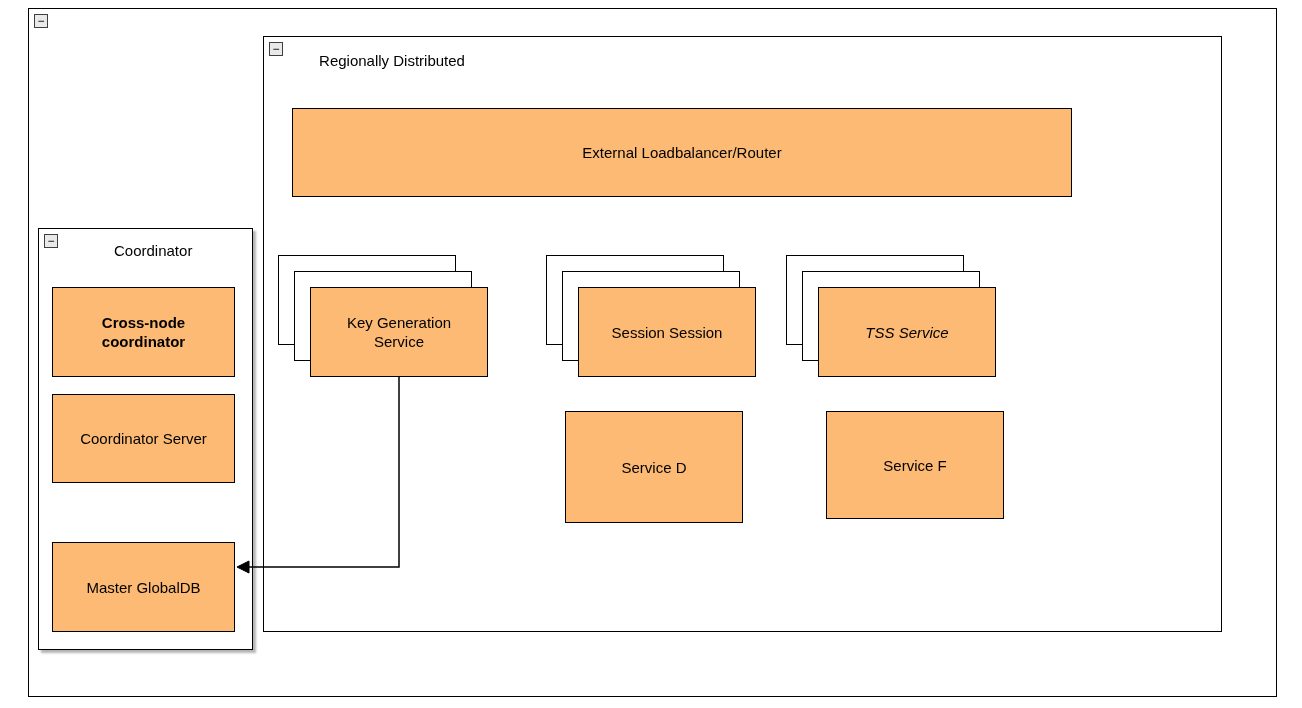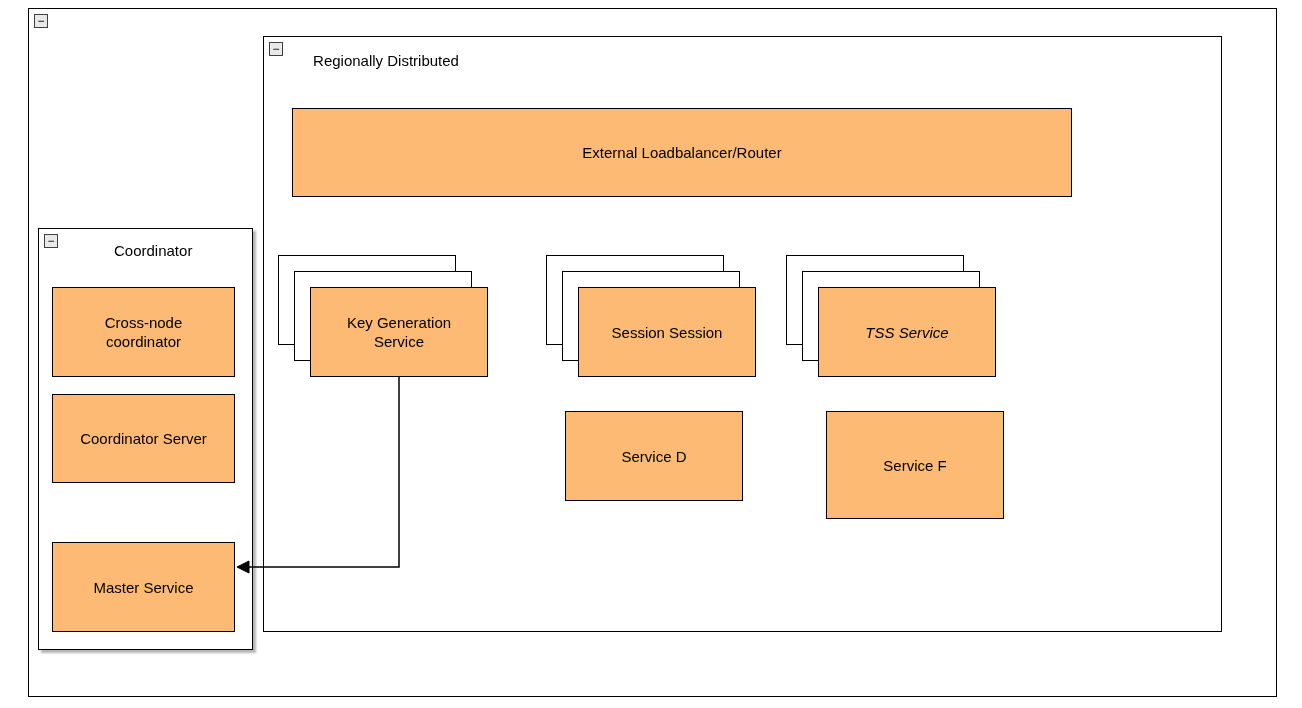--- a/index.html
+++ b/index.html
@@ -87,21 +87,21 @@
   <div class="group" style="left:28px; top:8px; width:1249px; height:689px;">
     <div class="collapse">
       <span>−</span>
     </div>
   </div>
 
   <div class="group" style="left:263px; top:36px; width:959px; height:596px;">
     <div class="collapse">
       <span>−</span>
     </div>
-    <div class="grouplabel centered" style="left:22px; top:14px; width:200px;">
+    <div class="grouplabel centered" style="left:28px; top:14px; width:200px;">
       <span style="display:block;">Regionally Distributed</span>
     </div>
   </div>
 
   <div class="node" style="left:292px; top:108px; width:780px; height:89px;">
     <span>External Loadbalancer/Router</span>
   </div>
 
   <div class="stackback" style="left:278px; top:255px; width:178px; height:90px;"></div>
   <div class="stackback" style="left:294px; top:271px; width:178px; height:90px;"></div>
@@ -114,45 +114,45 @@
   <div class="node" style="left:578px; top:287px; width:178px; height:90px;">
     <span>Session Session</span>
   </div>
 
   <div class="stackback" style="left:786px; top:255px; width:178px; height:90px;"></div>
   <div class="stackback" style="left:802px; top:271px; width:178px; height:90px;"></div>
   <div class="node" style="left:818px; top:287px; width:178px; height:90px;font-style:italic;">
     <span>TSS Service</span>
   </div>
 
-  <div class="node" style="left:565px; top:411px; width:178px; height:90px;">
+  <div class="node" style="left:565px; top:411px; width:178px; height:112px;">
     <span>Service D</span>
   </div>
 
   <div class="node" style="left:818px; top:411px; width:178px; height:108px;margin-left:8px;">
     <span>Service F</span>
   </div>
 
   <div class="group shadowed" style="left:38px; top:228px; width:215px; height:422px;">
     <div class="collapse">
       <span>−</span>
     </div>
     <div class="grouplabel" style="left:27px; top:12px;margin-left:48px;">Coordinator</div>
   </div>
 
-  <div class="node" style="left:52px; top:287px; width:183px; height:90px;">
+  <div class="node" style="left:52px; top:287px; width:183px; height:90px;font-weight:bold;">
     <span class="wrap112">Cross-node coordinator</span>
   </div>
 
   <div class="node" style="left:52px; top:394px; width:183px; height:89px;">
     <span>Coordinator Server</span>
   </div>
 
   <div class="node" style="left:52px; top:542px; width:183px; height:90px;">
-    <span>Master Service</span>
+    <span>Master GlobalDB</span>
   </div>
 
   <svg class="svg-overlay" viewBox="0 0 1302 708" xmlns="http://www.w3.org/2000/svg">
     <polyline points="399,377 399,567 248,567" fill="none" stroke="#000000" stroke-width="1.5"></polyline>
     <polygon points="237,567 249,561 249,573" fill="#000000" stroke="#000000"></polygon>
   </svg>
 
 </div>
 
 </body></html>

